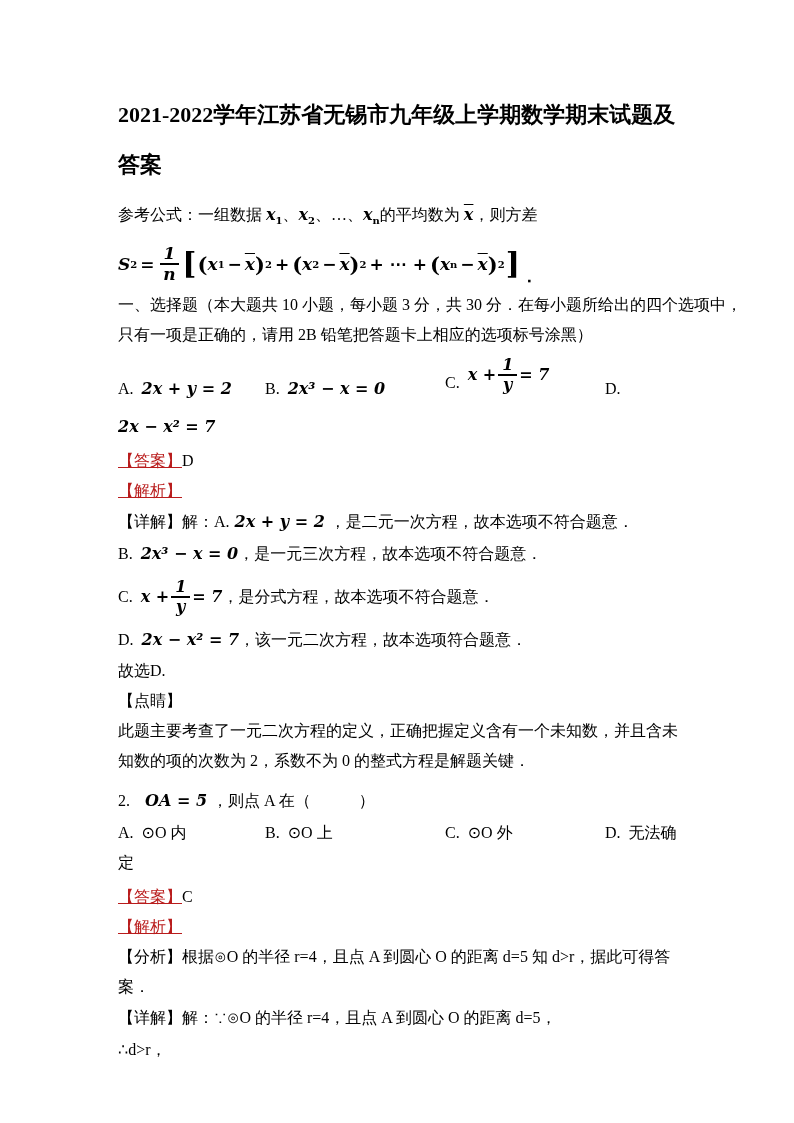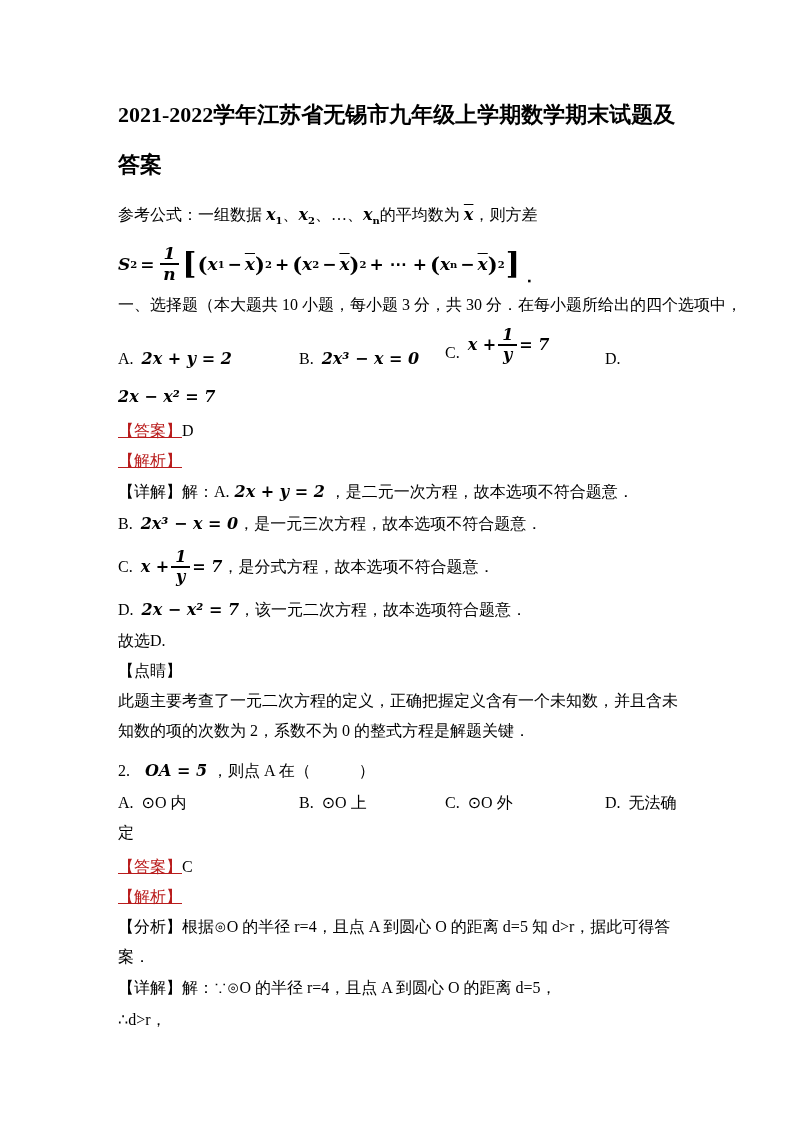--- a/index.html
+++ b/index.html
@@ -69,21 +69,21 @@
     line-height:1;
   }
   .mop { font-family:"DejaVu Serif", serif; font-weight:bold; margin:0 3px; }
   .eqdot { align-self:flex-end; font-weight:bold; }
   .qnum { margin-right:10px; }
   .optrow { position:relative; }
   .optrow1 { height:62px; }
   .optrow2 { height:30px; line-height:30px; }
   .optcell { position:absolute; white-space:nowrap; }
   .oc-a { left:0;text-align:right; }
-  .oc-b { left:181px; }
+  .oc-b { left:147px; }
   .oc-c { left:327px; }
   .oc-d { left:487px; }
   .optrow1 .oc-a, .optrow1 .oc-b, .optrow1 .oc-d { bottom:8px; }
   .optrow1 .oc-c { top:2px; display:inline-flex; align-items:center; }
   .optrow1 .oc-c .olabel { margin-top:16px; }
   .olabel { margin-right:8px; }
   .cline {
     display:flex;
     align-items:center;
     height:54px;
@@ -147,20 +147,21 @@
       <span class="mop">−</span>
       <span class="m bar">x</span>
       <span class="pr">)</span>
       <sup class="ms">2</sup>
     <span class="brk">]</span>
     <span class="eqdot">．</span>
   </div>
 
   <p class="para">
     <span class="nowrap">一、选择题（本大题共 10 小题，每小题 3 分，共 30 分．在每小题所给出的四个选项中，</span><br>
+    <span class="nowrap">只有一项是正确的，请用 2B 铅笔把答题卡上相应的选项标号涂黑）</span>
   </p>
 
 
   <div class="optrow optrow1 para">
     <span class="optcell oc-a"><span class="olabel">A.</span><span class="m">2x + y = 2</span></span>
     <span class="optcell oc-b"><span class="olabel">B.</span><span class="m">2x³ − x = 0</span></span>
     <span class="optcell oc-c">
         <span class="olabel">C.</span>
         <span class="m">x +</span>
         <span class="frac">

